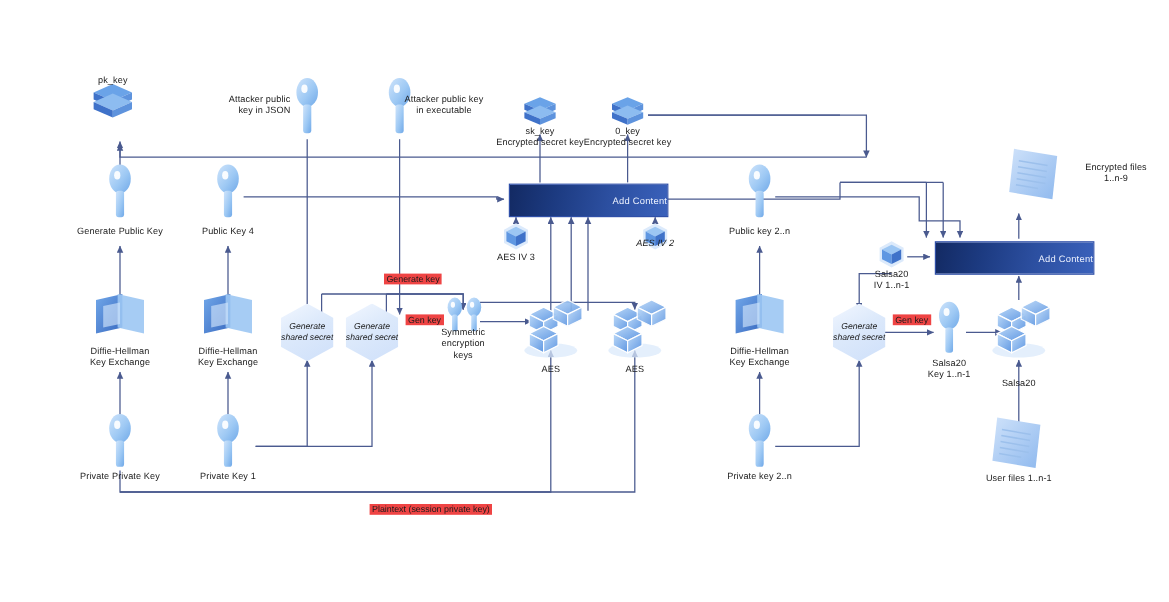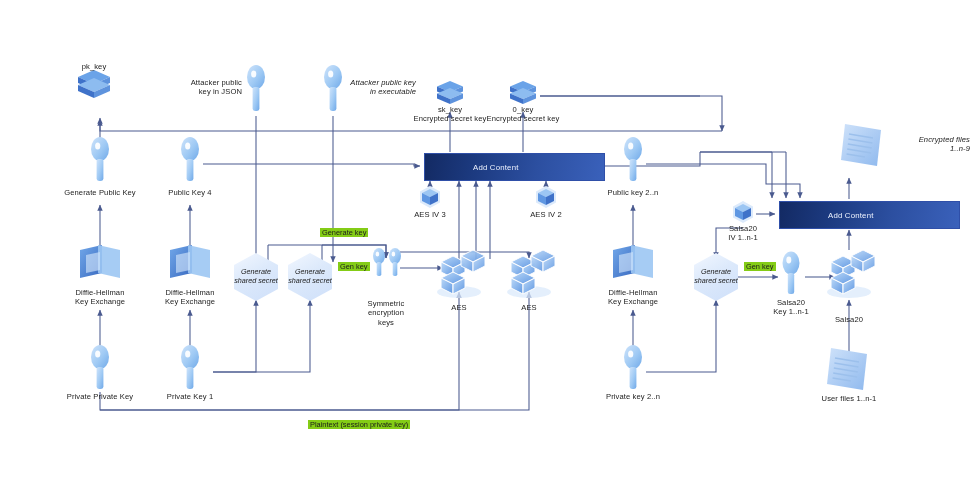--- a/index.html
+++ b/index.html
@@ -1,26 +1,26 @@
 <!DOCTYPE html>
 <html><head>
 <meta charset="utf-8">
 <style>
   html,body{margin:0;padding:0;background:#ffffff;}
   body{font-family:"Liberation Sans","DejaVu Sans",sans-serif;}
   #stage{position:relative;width:974px;height:502px;background:#ffffff;overflow:hidden;}
   #wires{position:absolute;left:0;top:0;width:974px;height:502px;pointer-events:none;}
   .lbl{position:absolute;font-size:7.6px;color:#1b1b1b;line-height:9.4px;letter-spacing:.1px;white-space:pre-line;}
   .lbl.c{text-align:center;}
-  .lbl.l{text-align:right;font-style:italic;}
+  .lbl.l{text-align:center;}
   .lbl.r{text-align:right;}
-  .wlbl{position:absolute;font-size:7.4px;color:#1b1b1b;line-height:9px;background:#84cc16;padding:0 2px;white-space:nowrap;}
+  .wlbl{position:absolute;font-size:7.4px;color:#1b1b1b;line-height:9px;background:#ef4444;padding:0 2px;white-space:nowrap;}
   .addbox{position:absolute;border:1px solid #2f4fa8;
       background:linear-gradient(100deg,#132a63 0%,#1c3a80 28%,#2c4fa0 62%,#3a61bb 100%);
-      display:flex;align-items:center;justify-content:flex-start;padding-left:48px;}
+      display:flex;align-items:center;justify-content:flex-end;}
   .addbox span{color:#eef3ff;font-size:7.8px;letter-spacing:.2px;}
   .hex{position:absolute;display:flex;align-items:center;justify-content:center;text-align:center;
       clip-path:polygon(50% 0,100% 25%,100% 75%,50% 100%,0 75%,0 25%);
       background:linear-gradient(150deg,#f2f7ff 0%,#dce9fb 45%,#cfe0fa 100%);}
   .hex span{font-size:7.2px;color:#1b1b1b;line-height:8.6px;font-style:italic;}
 </style>
 </head>
 <body>
 
 <div id="stage">
@@ -348,27 +348,27 @@
   <div class="lbl c" style="left:398px;top:105px;width:104px;">sk_key
 Encrypted secret key</div>
   <div class="lbl c" style="left:471px;top:105px;width:104px;">0_key
 Encrypted secret key</div>
   <div class="lbl c" style="left:58px;top:288px;width:84px;">Diffie-Hellman
 Key Exchange</div>
   <div class="lbl c" style="left:148px;top:288px;width:84px;">Diffie-Hellman
 Key Exchange</div>
   <div class="lbl c" style="left:52px;top:392px;width:96px;">Private Private Key</div>
   <div class="lbl c" style="left:150px;top:392px;width:80px;">Private Key 1</div>
-  <div class="lbl c" style="left:352px;top:299px;width:68px;">Symmetric
+  <div class="lbl c" style="left:352px;top:272px;width:68px;">Symmetric
 encryption
 keys</div>
   <div class="lbl c" style="left:434px;top:303px;width:50px;">AES</div>
   <div class="lbl c" style="left:504px;top:303px;width:50px;">AES</div>
   <div class="lbl c" style="left:400px;top:210px;width:60px;">AES IV 3</div>
-  <div class="lbl c" style="left:516px;top:210px;width:60px;">AES IV 2</div>
+  <div class="lbl c" style="left:516px;top:198px;width:60px;font-style:italic;">AES IV 2</div>
   <div class="lbl c" style="left:593px;top:188px;width:80px;">Public key 2..n</div>
   <div class="lbl c" style="left:591px;top:288px;width:84px;">Diffie-Hellman
 Key Exchange</div>
   <div class="lbl c" style="left:591px;top:392px;width:84px;">Private key 2..n</div>
   <div class="lbl c" style="left:713px;top:224px;width:60px;">Salsa20
 IV 1..n-1</div>
   <div class="lbl c" style="left:757px;top:298px;width:68px;">Salsa20
 Key 1..n-1</div>
   <div class="lbl c" style="left:821px;top:315px;width:56px;">Salsa20</div>
   <div class="lbl c" style="left:802px;top:394px;width:94px;">User files 1..n-1</div>

